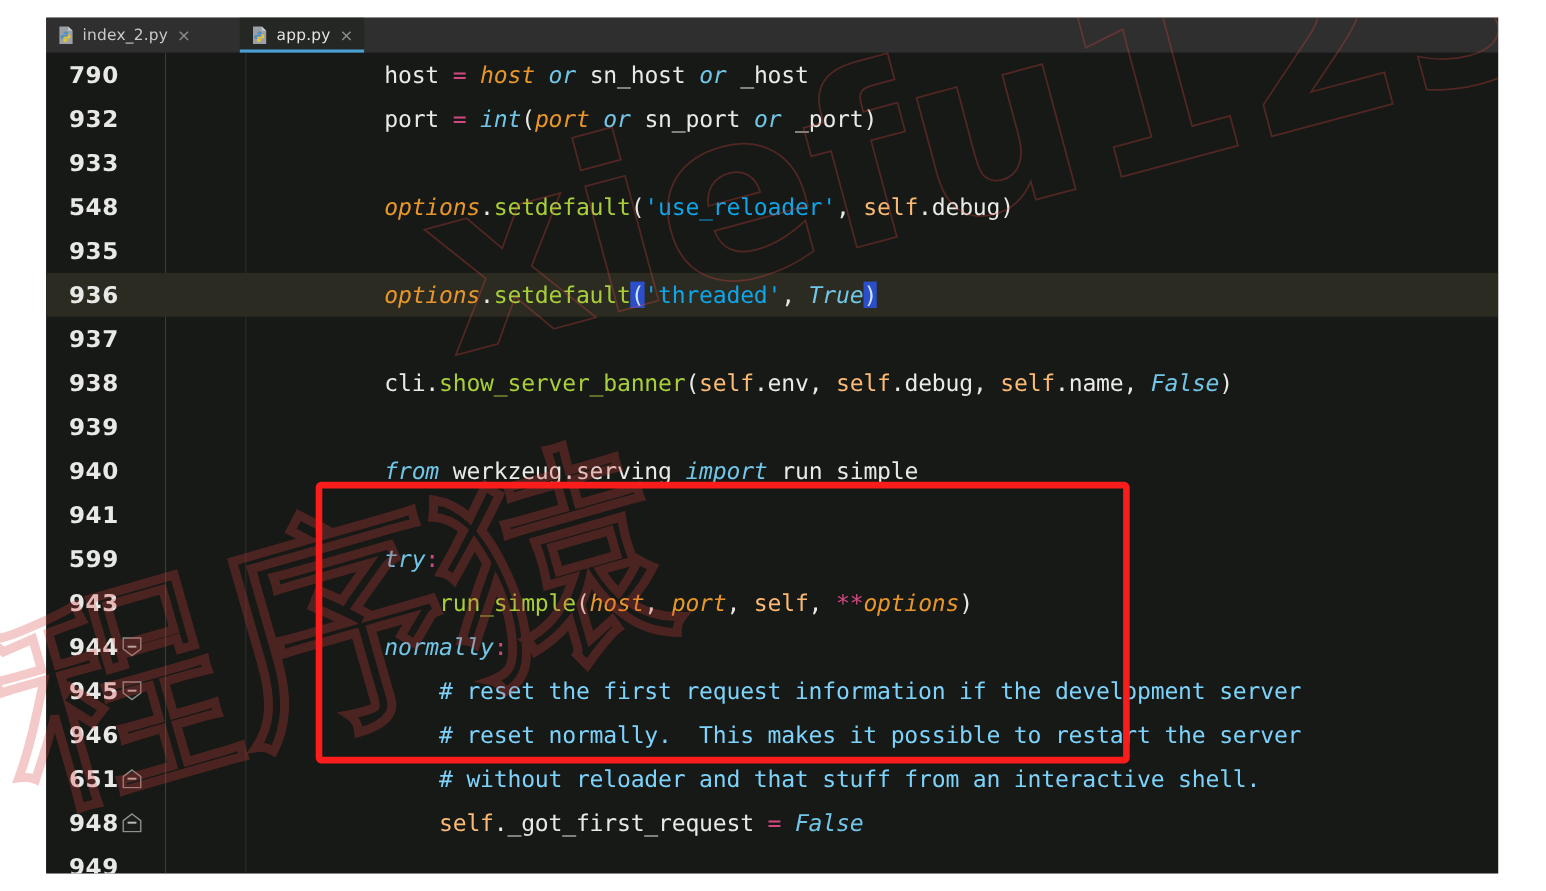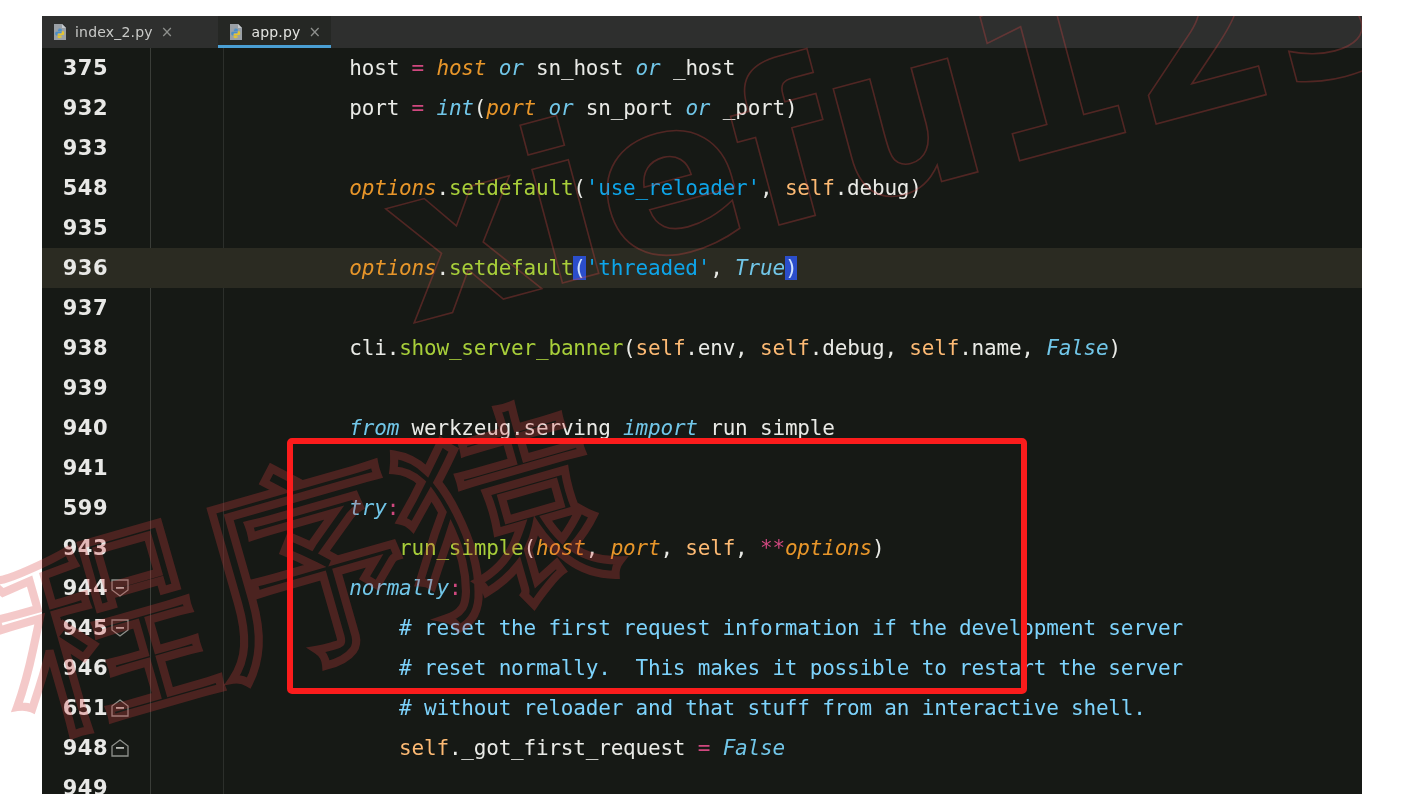--- a/index.html
+++ b/index.html
@@ -144,21 +144,21 @@
         <span class="tab-underline"></span>
       </div>
     </div>
 
   <div id="editor">
     <div id="rule-gutter"></div>
     <div id="rule-indent"></div>
     <div id="foldline"></div>
     <div class="rows" id="rows">
         <div class="row">
-          <span class="gutter-num">375</span>
+          <span class="gutter-num">790</span>
           <span class="gutter-fold"></span>
           <span class="code"><span class="t-def">            </span><span class="t-def">host</span><span class="t-def"> </span><span class="t-op">=</span><span class="t-def"> </span><span class="t-param">host</span><span class="t-def"> </span><span class="t-kw">or</span><span class="t-def"> </span><span class="t-def">sn_host</span><span class="t-def"> </span><span class="t-kw">or</span><span class="t-def"> </span><span class="t-def">_host</span></span>
         </div>
         <div class="row">
           <span class="gutter-num">932</span>
           <span class="gutter-fold"></span>
           <span class="code"><span class="t-def">            </span><span class="t-def">port</span><span class="t-def"> </span><span class="t-op">=</span><span class="t-def"> </span><span class="t-kw">int</span><span class="t-def">(</span><span class="t-param">port</span><span class="t-def"> </span><span class="t-kw">or</span><span class="t-def"> </span><span class="t-def">sn_port</span><span class="t-def"> </span><span class="t-kw">or</span><span class="t-def"> </span><span class="t-def">_port</span><span class="t-def">)</span></span>
         </div>
         <div class="row">
           <span class="gutter-num">933</span>

